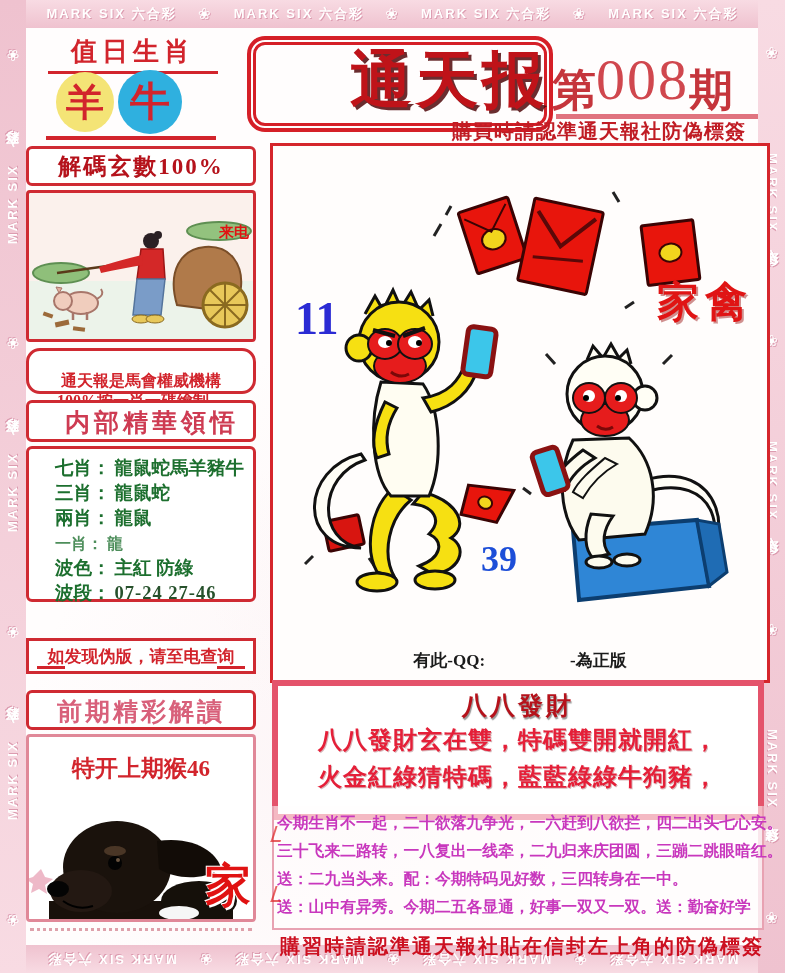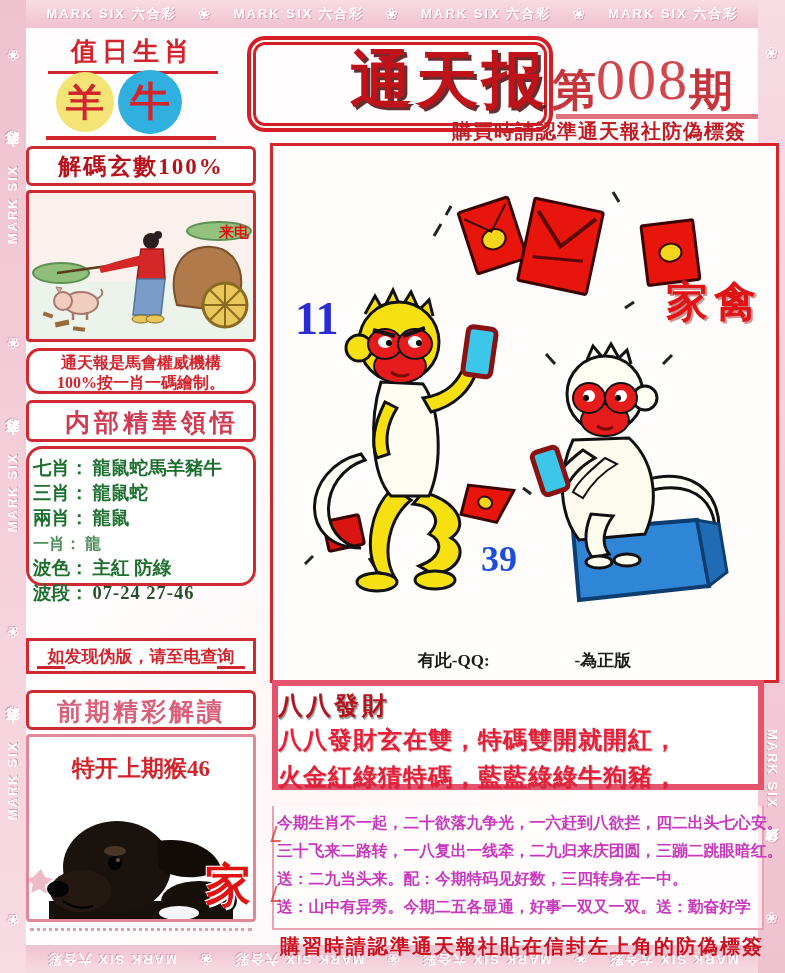--- a/index.html
+++ b/index.html
@@ -36,53 +36,53 @@
   .issue .inum{font-size:58px;color:#d0474e;letter-spacing:2px;font-family:"Liberation Serif",serif;}
   .issue-rule{left:556px;top:114px;width:202px;height:5px;background:#e0737f;z-index:4;}
   .buy-note{left:452px;top:118px;font-size:20px;font-weight:bold;color:#c01c24;letter-spacing:1px;z-index:4;}
   
   .sb{position:absolute;left:26px;width:230px;box-sizing:border-box;background:#fff;z-index:4;}
   .box-red{border:3px solid #cf2a32;}
   .decode-header{top:146px;height:40px;border-radius:6px;text-align:center;line-height:36px;
                  font-size:23px;font-weight:bold;color:#b5121b;letter-spacing:2px;}
   .pic-box{top:190px;height:152px;border-radius:4px;background:#0f172a;overflow:hidden;}
   .call-label{position:absolute;right:4px;top:30px;color:#e01212;font-size:15px;font-weight:bold;}
-  .authority-box{top:348px;height:46px;border-radius:14px;text-align:center;padding-top:2px;
+  .authority-box{top:348px;height:46px;border-radius:14px;text-align:center;padding-top:20px;
                  font-size:16px;line-height:20px;font-weight:bold;color:#d2242c;}
   .essence-header{top:400px;height:42px;border-radius:6px;text-align:center;line-height:40px;
                   font-size:25px;font-weight:bold;color:#ce3b52;letter-spacing:4px;padding-left:22px;}
-  .picks-box{top:446px;height:140px;border-radius:16px;padding:7px 4px;}
+  .picks-box{top:446px;height:156px;border-radius:6px;padding:7px 26px;}
   .pick-row{display:flex;font-size:18.5px;font-weight:bold;color:#1c6f2e;line-height:25px;white-space:nowrap;}
   .pick-row .pick-value{margin-left:4px;}
   .pick-faded{opacity:.78;font-size:16px;}
   .pick-band .pick-value{color:#27512c;letter-spacing:1px;}
   .fake-box{top:638px;height:36px;border-radius:0;text-align:center;line-height:32px;
             font-size:17px;font-weight:bold;color:#d2242c;}
   .fake-bar{position:absolute;bottom:2px;width:28px;height:3px;background:#d2242c;}
   .prev-header{top:690px;height:40px;border-radius:6px;text-align:center;line-height:38px;
                font-size:25px;font-weight:bold;color:#d8607a;letter-spacing:3px;}
   .prev-box{top:734px;height:188px;border:3px solid #e08898;border-radius:4px;overflow:hidden;}
   .prev-result{margin-top:16px;text-align:center;font-size:23px;font-weight:bold;color:#d2242c;}
   .home-char{position:absolute;right:2px;top:118px;font-size:46px;font-weight:bold;color:#e01212;
              text-shadow:2px 2px 0 #fff,-1px -1px 0 #fff;z-index:6;}
   .dog-svg{position:absolute;left:0;bottom:0;width:224px;height:120px;}
   .dots-line{left:30px;top:928px;width:222px;height:0;border-top:3px dotted rgba(190,70,90,.5);z-index:4;}
   
   .cartoon-box{left:270px;top:143px;width:494px;height:534px;border:3px solid #d5252b;background:#fffdfc;
-               overflow:hidden;z-index:4;padding-left:9px;}
+               overflow:hidden;z-index:4;}
   .cartoon-svg{position:absolute;left:0;top:12px;width:488px;height:470px;}
   .num-left{position:absolute;left:22px;top:146px;font-size:46px;font-weight:bold;color:#2b2bd4;}
   .num-bottom{position:absolute;left:208px;top:392px;font-size:36px;font-weight:bold;color:#1d4ed8;}
   .category{position:absolute;right:14px;top:128px;font-size:42px;font-weight:bold;color:#e01414;
             letter-spacing:6px;text-shadow:2px 2px 0 rgba(150,10,10,.45);}
   .qq-line{position:absolute;left:0;right:0;bottom:8px;text-align:center;font-size:17px;
            font-weight:bold;color:#1a1a1a;}
   
-  .poem-box{left:272px;top:680px;width:492px;height:110px;border:6px solid #e4536b;background:#fff;
-            box-sizing:border-box;z-index:4;}
+  .poem-box{left:272px;top:680px;width:492px;height:140px;border:6px solid #e4536b;background:#fff;
+            box-sizing:border-box;text-align:center;z-index:4;}
   .poem-title{margin-top:3px;font-size:25px;font-weight:bold;color:#b5121b;letter-spacing:3px;
               text-shadow:1px 2px 1px #999;}
   .poem-line{font-size:24px;font-weight:bold;color:#e51f38;line-height:37px;letter-spacing:1px;
              text-shadow:1px 1px 0 rgba(120,10,20,.3);white-space:nowrap;}
   .verse-box{left:272px;top:806px;width:492px;height:124px;border:2px solid #e8a2b2;border-top:none;
              box-sizing:border-box;padding:3px 3px;z-index:4;background:rgba(255,253,253,.6);}
   .verse-line{font-size:15.8px;font-weight:bold;color:#c837bd;line-height:28px;white-space:nowrap;}
   .scribble{position:absolute;width:8px;height:14px;border-left:2px solid #e03030;border-bottom:2px solid #e03030;
             transform:skewX(-18deg);opacity:.75;z-index:5;}
   .footer-note{left:280px;top:933px;width:484px;text-align:center;font-size:20px;font-weight:bold;

